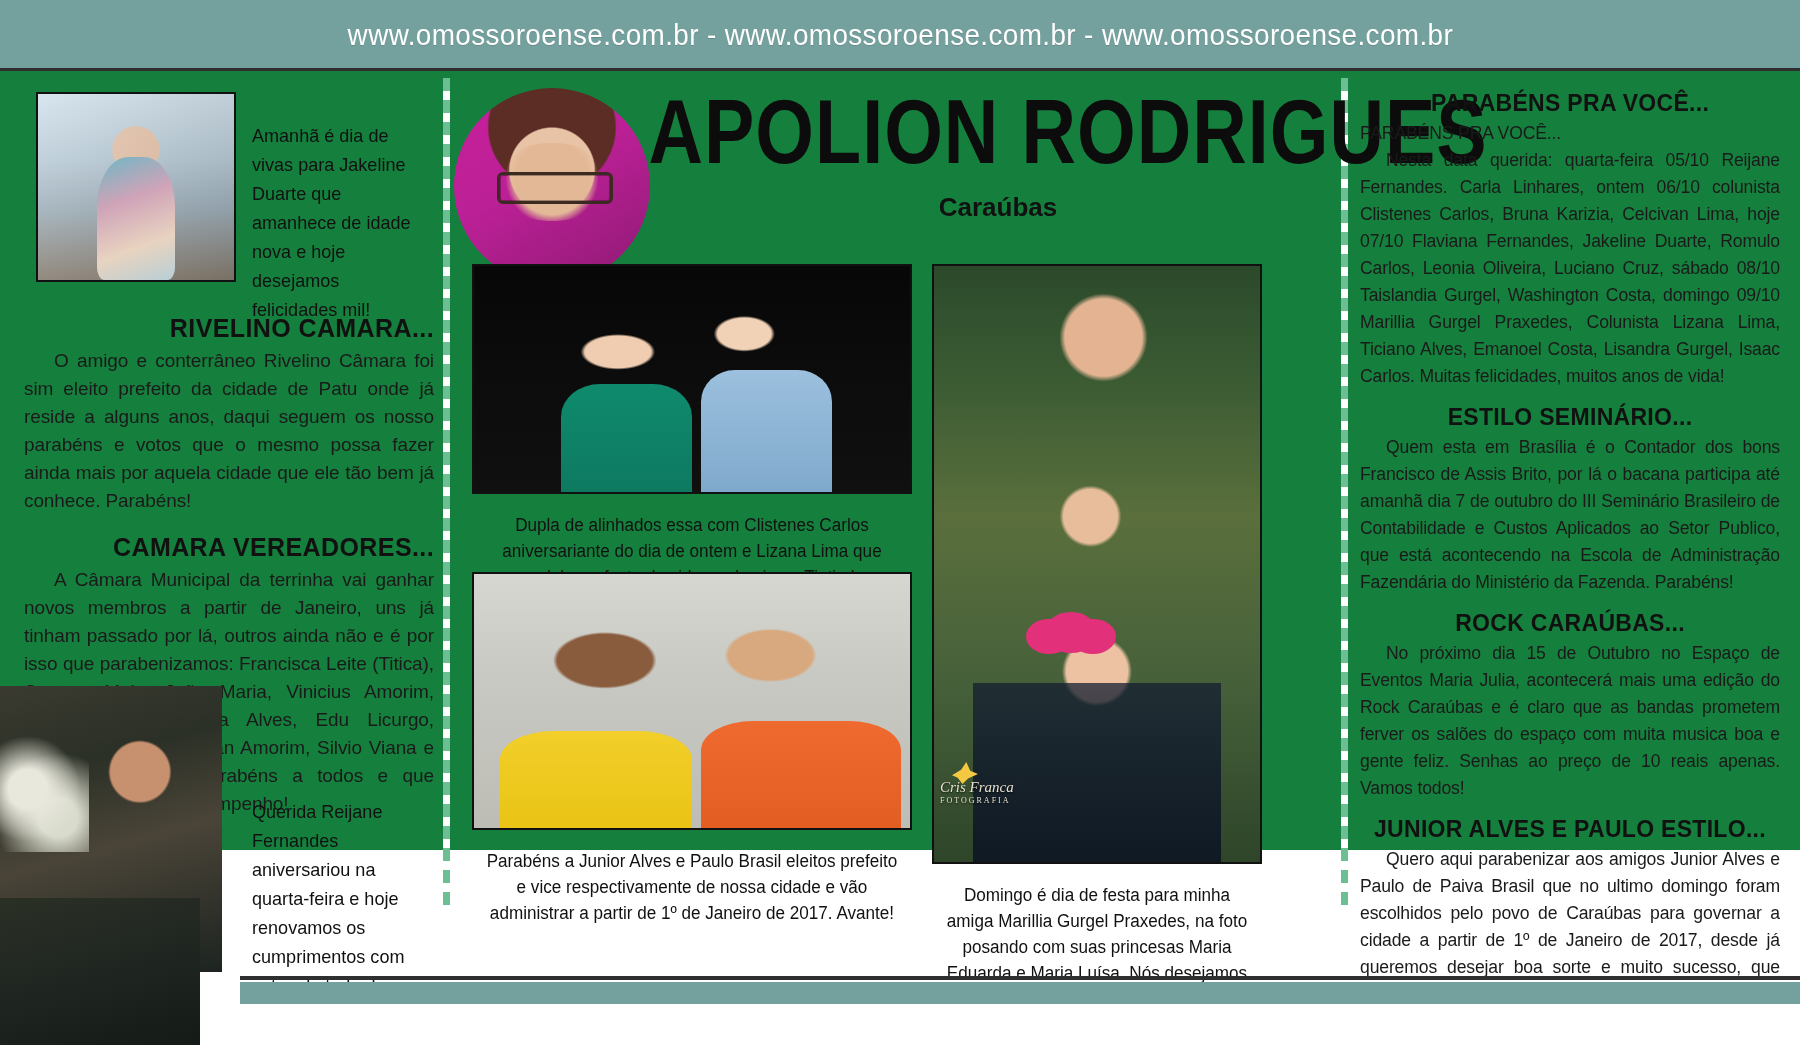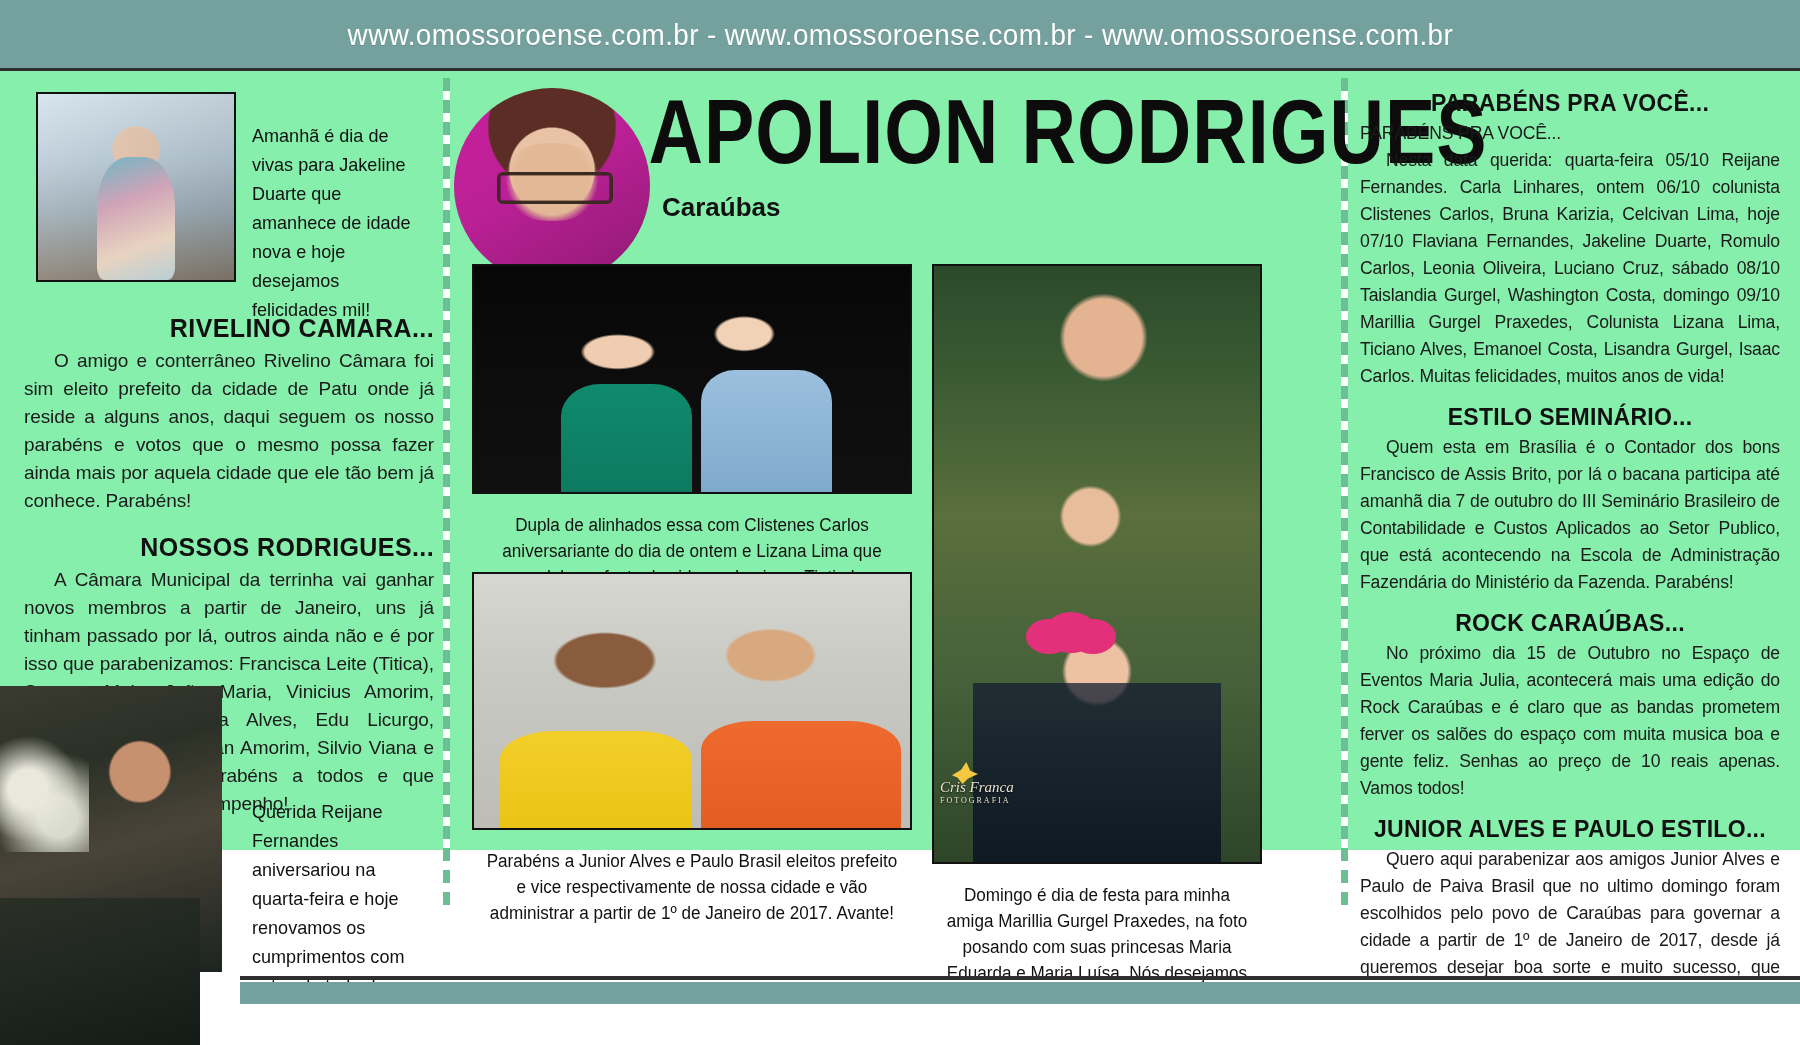--- a/index.html
+++ b/index.html
@@ -5,21 +5,21 @@
   html,body{margin:0;padding:0;}
   body{
     width:1800px;height:1045px;
     background:#ffffff;
     font-family:"Liberation Sans", sans-serif;
     overflow:hidden;
   }
   .page{
     position:relative;
     width:1800px;height:850px;
-    background:#86efac;
+    background:#15803d;
     box-sizing:border-box;
   }
 
   
   .banner{
     position:absolute;left:0;top:0;width:1800px;height:70px;
     background:#74a09e;
     display:flex;align-items:center;justify-content:center;
   }
   .banner-url{
@@ -175,21 +175,21 @@
     text-align:right;
     letter-spacing:1px;
     transform:scaleX(1.02) scaleY(1.22);
     transform-origin:right center;
     margin:6px 0 0 0;
     white-space:nowrap;
   }
   .subtitle{
     font-family:"Liberation Sans",sans-serif;
     font-weight:bold;font-size:26px;color:#111;
-    text-align:left;margin:22px 0 0 0;padding-right:8px;
+    text-align:center;margin:22px 0 0 0;padding-right:8px;
   }
 
   
   .ph-couple{
     position:absolute;left:10px;top:192px;width:440px;height:230px;
     background:
       radial-gradient(ellipse at 33% 38%, #f0cdb0 0 8%, rgba(0,0,0,0) 9%),
       radial-gradient(ellipse at 62% 30%, #f2d2b6 0 7%, rgba(0,0,0,0) 8%),
       linear-gradient(180deg,#070707 0%,#0c0c0c 50%,#101010 100%);
   }
@@ -310,21 +310,21 @@
       </div>
 
       <div style="position:absolute;left:0;top:224px;width:410px;">
 
         <div>
           <h2 class="headline">RIVELINO CAMARA...</h2>
           <p class="body-text">O amigo e conterrâneo Rivelino Câmara foi sim eleito prefeito da cidade de Patu onde já reside a alguns anos, daqui seguem os nosso parabéns e votos que o mesmo possa fazer ainda mais por aquela cidade que ele tão bem já conhece. Parabéns!</p>
         </div>
 
         <div>
-          <h2 class="headline">NOSSOS RODRIGUES...</h2>
+          <h2 class="headline">CAMARA VEREADORES...</h2>
           <p class="body-text">A Câmara Municipal da terrinha vai ganhar novos membros a partir de Janeiro, uns já tinham passado por lá, outros ainda não e é por isso que parabenizamos: Francisca Leite (Titica), Socorro Melo, João Maria, Vinicius Amorim, Givago Barreto, Zeca Alves, Edu Licurgo, Ubirajara Carias, Josean Amorim, Silvio Viana e Antonio Argemiro. Parabéns a todos e que tenham um ótimo desempenho!</p>
         </div>
 
       </div>
 
       <div class="ph-reijane"></div>
 
       <div style="position:absolute;left:228px;top:706px;width:182px;">
         <p class="caption-side">Querida Reijane Fernandes aniversariou na quarta-feira e hoje renovamos os cumprimentos com votos de tudo de melhor sempre!</p>
       </div>

